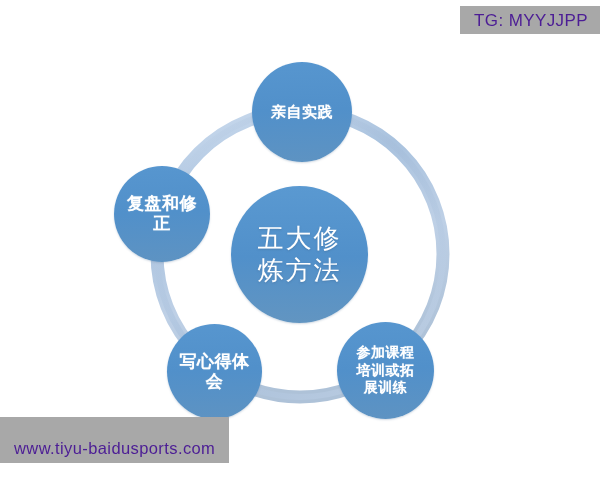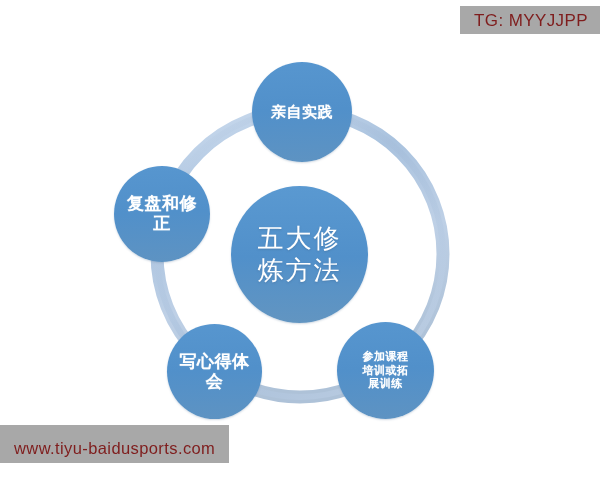--- a/index.html
+++ b/index.html
@@ -12,39 +12,39 @@
     height: 480px;
     position: relative;
     overflow: hidden;
     font-family: "Liberation Sans", "DejaVu Sans", sans-serif;
   }
 
   
   .wm {
     position: absolute;
     background: #a8a8a8;
-    color: #7f1d1d;
+    color: #4c1d95;
     font-size: 17px;
     letter-spacing: 0.4px;
     line-height: 1;
     white-space: nowrap;
     display: flex;
     align-items: center;
   }
   #tg-watermark {
     top: 6px;
     right: 0px;
     height: 28px;
     padding: 0 12px 0 14px;
   }
   #url-watermark {
     left: 0px;
     bottom: 17px;
     height: 30px;
-    padding: 8px 14px 0 14px;
+    padding: 16px 14px 0 14px;
     font-size: 16.5px;
   }
 
   
   #diagram {
     position: absolute;
     left: 0;
     top: 0;
     width: 600px;
     height: 480px;
@@ -96,21 +96,21 @@
   #node-top      { left: 252px; top:  62px; width: 100px; height: 100px; }
   #node-right    { left: 393px; top: 166px; width:  95px; height:  95px; }
   #node-left     { left: 114px; top: 166px; width:  96px; height:  96px; }
   #node-bleft    { left: 167px; top: 324px; width:  95px; height:  95px; }
   #node-bright   { left: 337px; top: 322px; width:  97px; height:  97px; }
 
   #node-top .label,
   #node-right .label   { font-size: 15px; text-align: right; }
   #node-left .label,
   #node-bleft .label   { font-size: 17px; }
-  #node-bright .label  { font-size: 11px; line-height: 1.25; }
+  #node-bright .label  { font-size: 14px; line-height: 1.25; }
 </style>
 </head>
 <body>
 
 <div id="diagram">
 
   <svg width="600" height="480" viewBox="0 0 600 480">
     <defs>
       <linearGradient id="ringGrad" x1="0" y1="0" x2="0.35" y2="1">
         <stop offset="0%" stop-color="#cfdef0"></stop>

